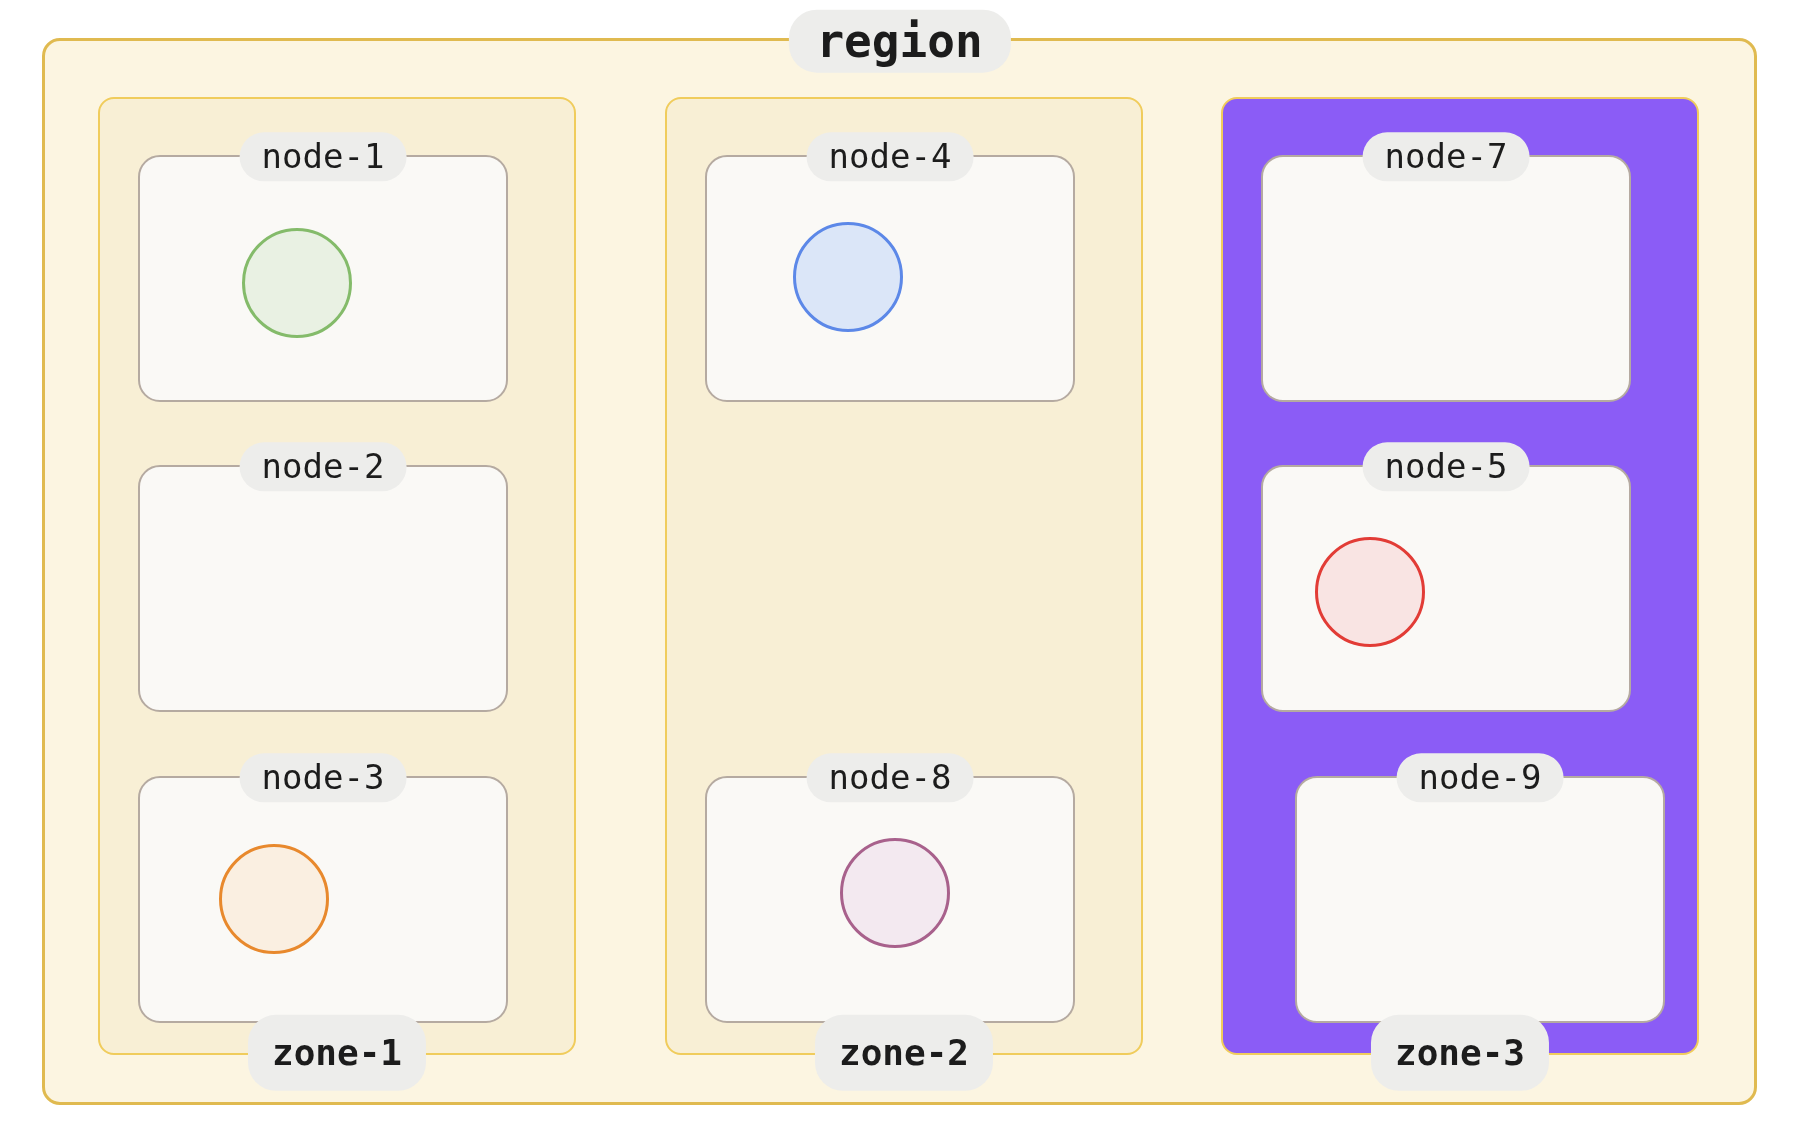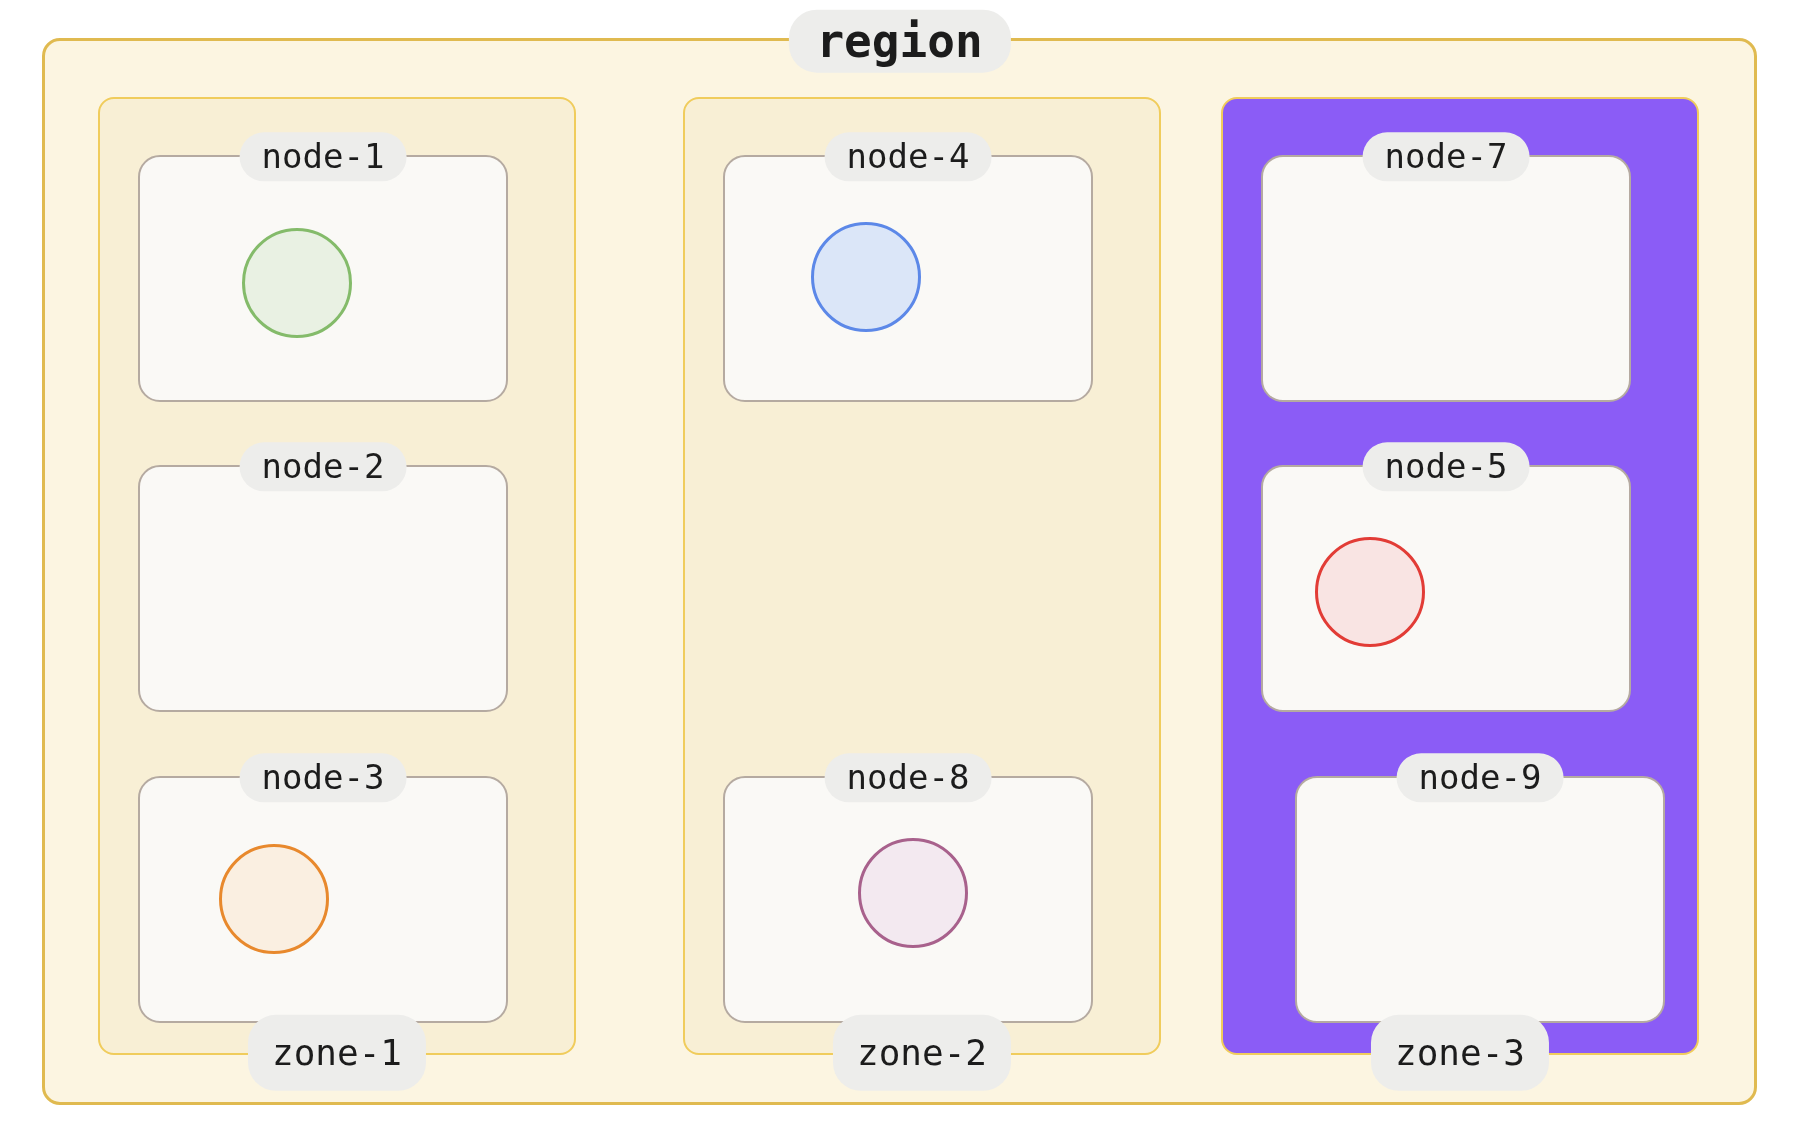--- a/index.html
+++ b/index.html
@@ -30,21 +30,21 @@
     position: absolute;
     top: 56px;
     width: 478px;
     height: 958px;
     background: #F8EFD5;
     border: 2.5px solid #F0CC5C;
     border-radius: 16px;
     box-sizing: border-box;
   }
   .zone-1 { left: 53px; }
-  .zone-2 { left: 620px; margin-left: 18px; }
+  .zone-2 { left: 620px; }
   .zone-3 { left: 1176px; }
   .node {
     position: absolute;
     left: 38px;
     width: 370px;
     height: 247px;
     background: #FAF9F6;
     border: 2px solid #B5AAA1;
     border-radius: 22px;
     box-sizing: border-box;
@@ -67,21 +67,21 @@
     transform: translate(-50%, -50%);
     font-size: 34px;
     font-weight: 400;
     padding: 6px 22px;
   }
   .zone-pill {
     bottom: 0;
     left: 50%;
     transform: translate(-50%, 50%);
     font-size: 36px;
-    font-weight: 400;
+    font-weight: 700;
     padding: 18px 24px;
   }
   .region-pill {
     top: 0;
     left: 50%;
     transform: translate(-50%, -50%);
     font-size: 46px;
     font-weight: 700;
     padding: 6px 28px;
   }

